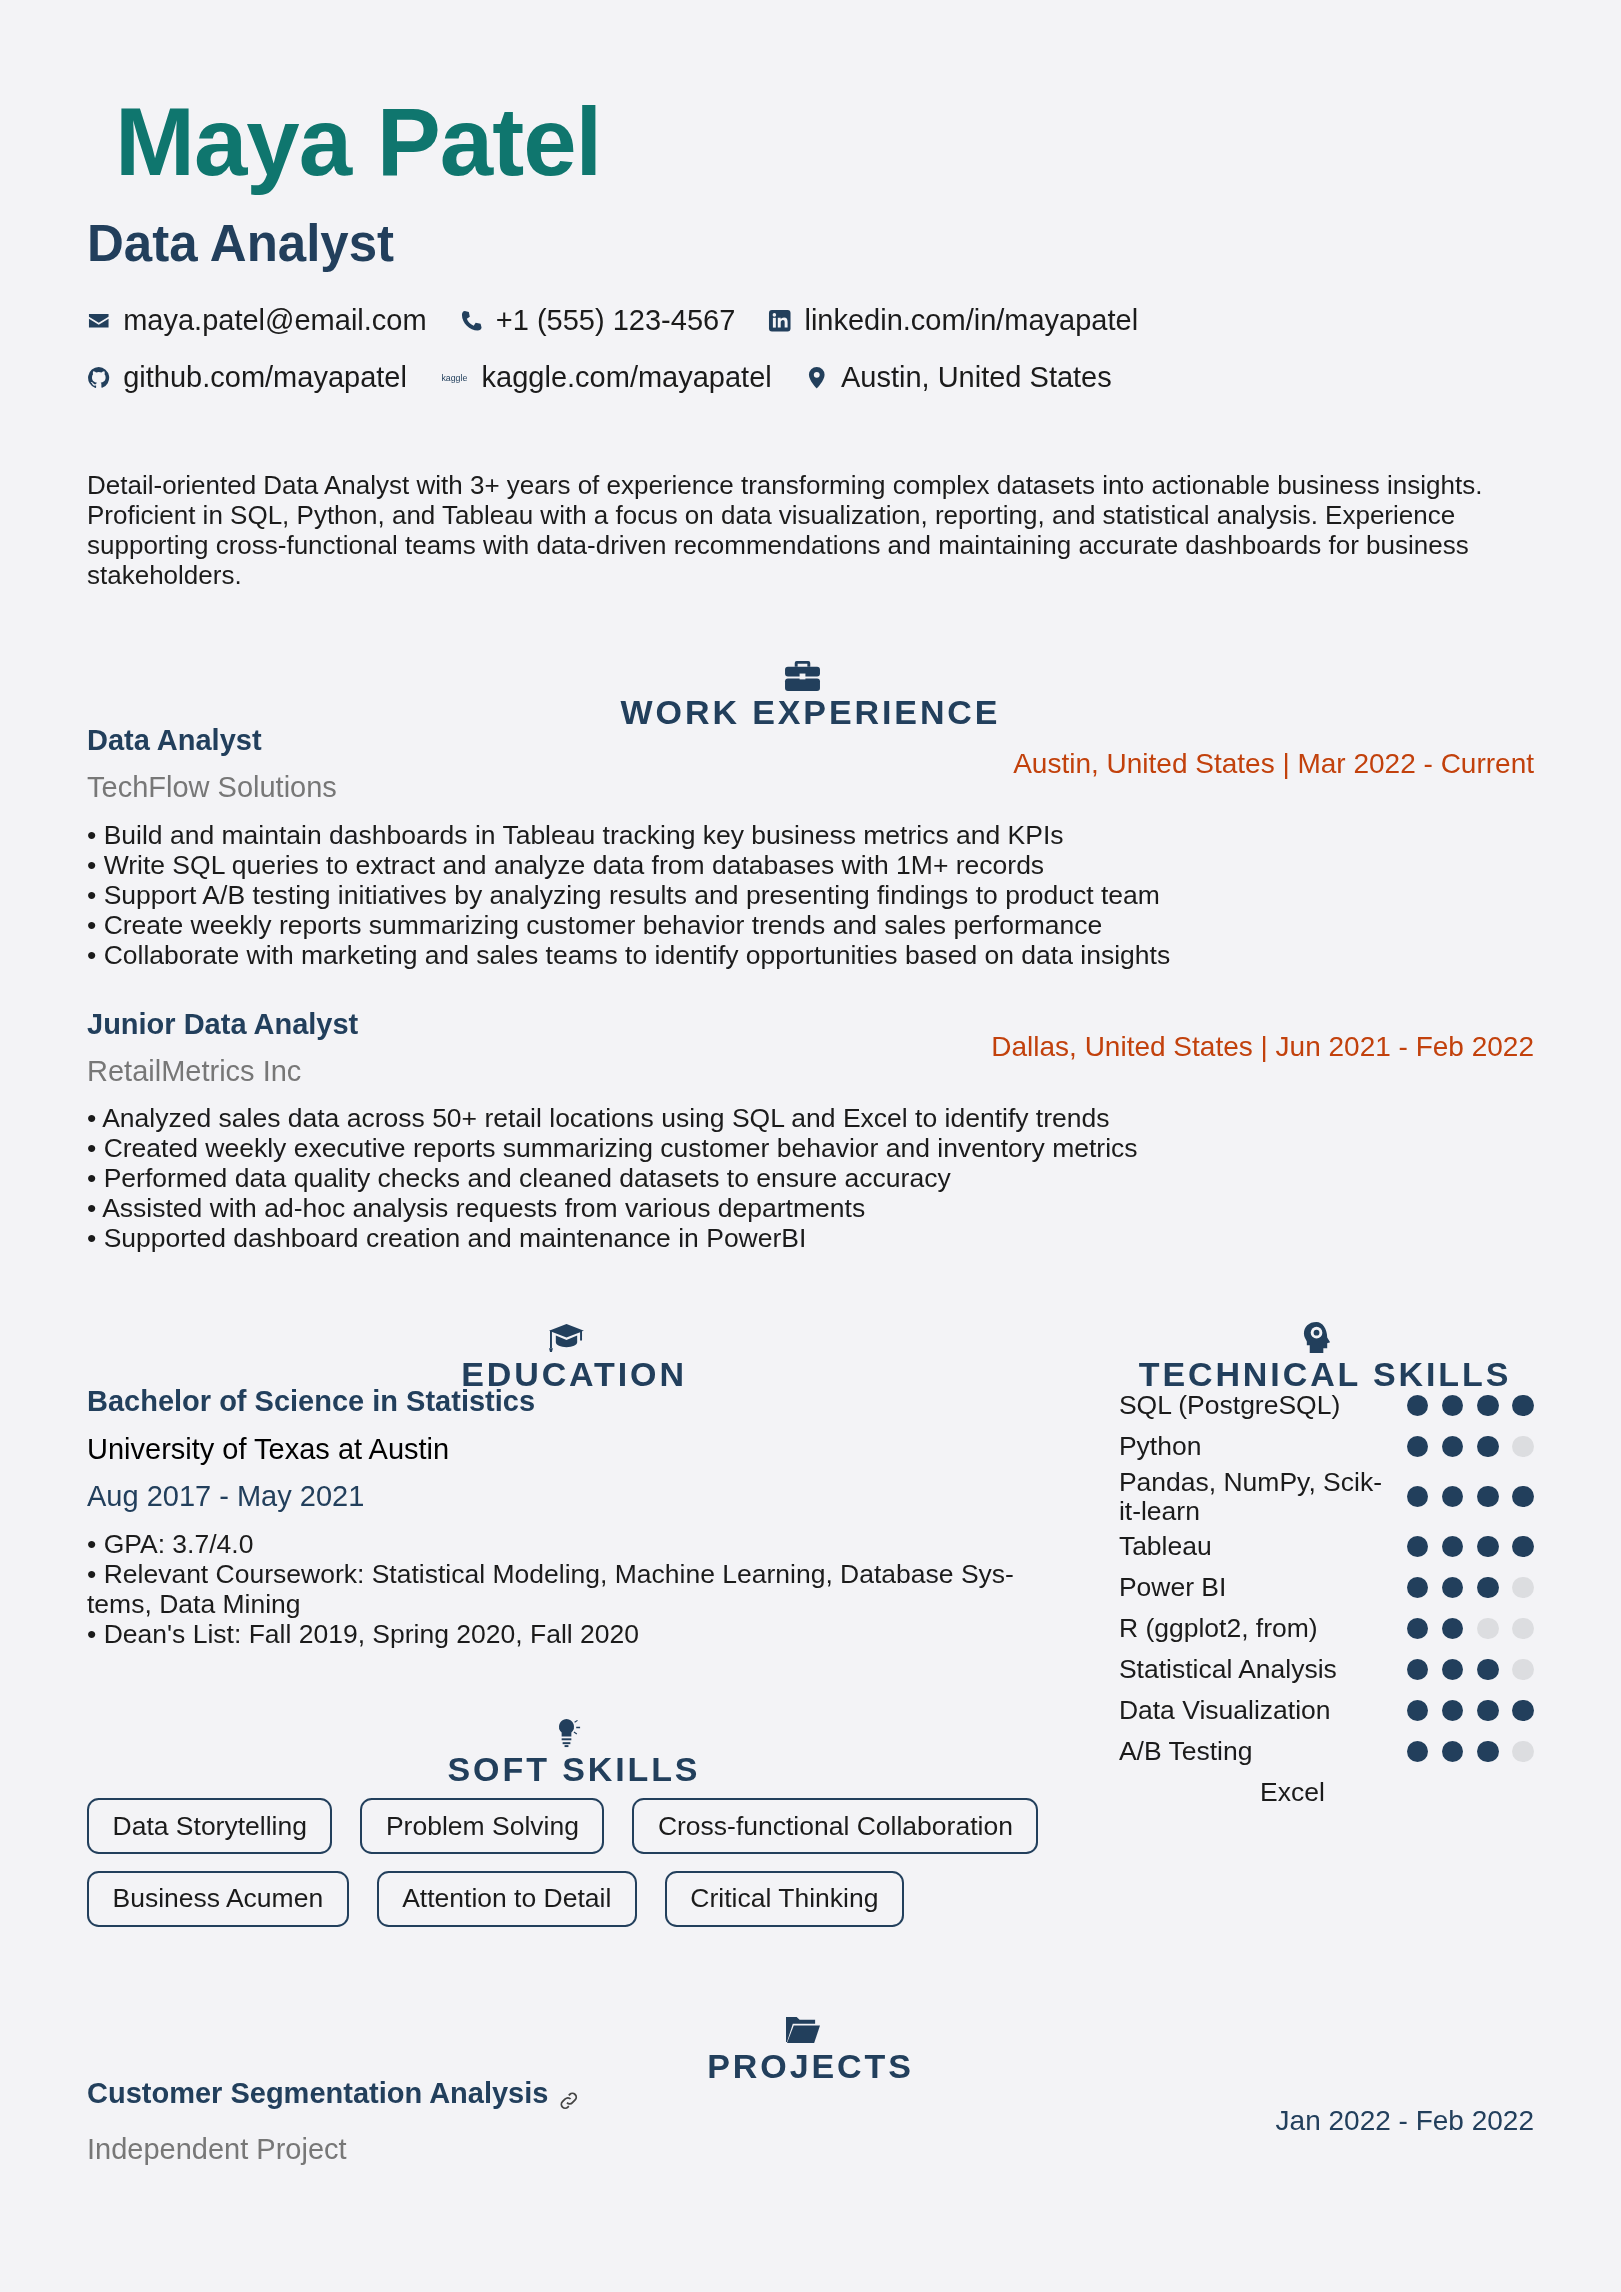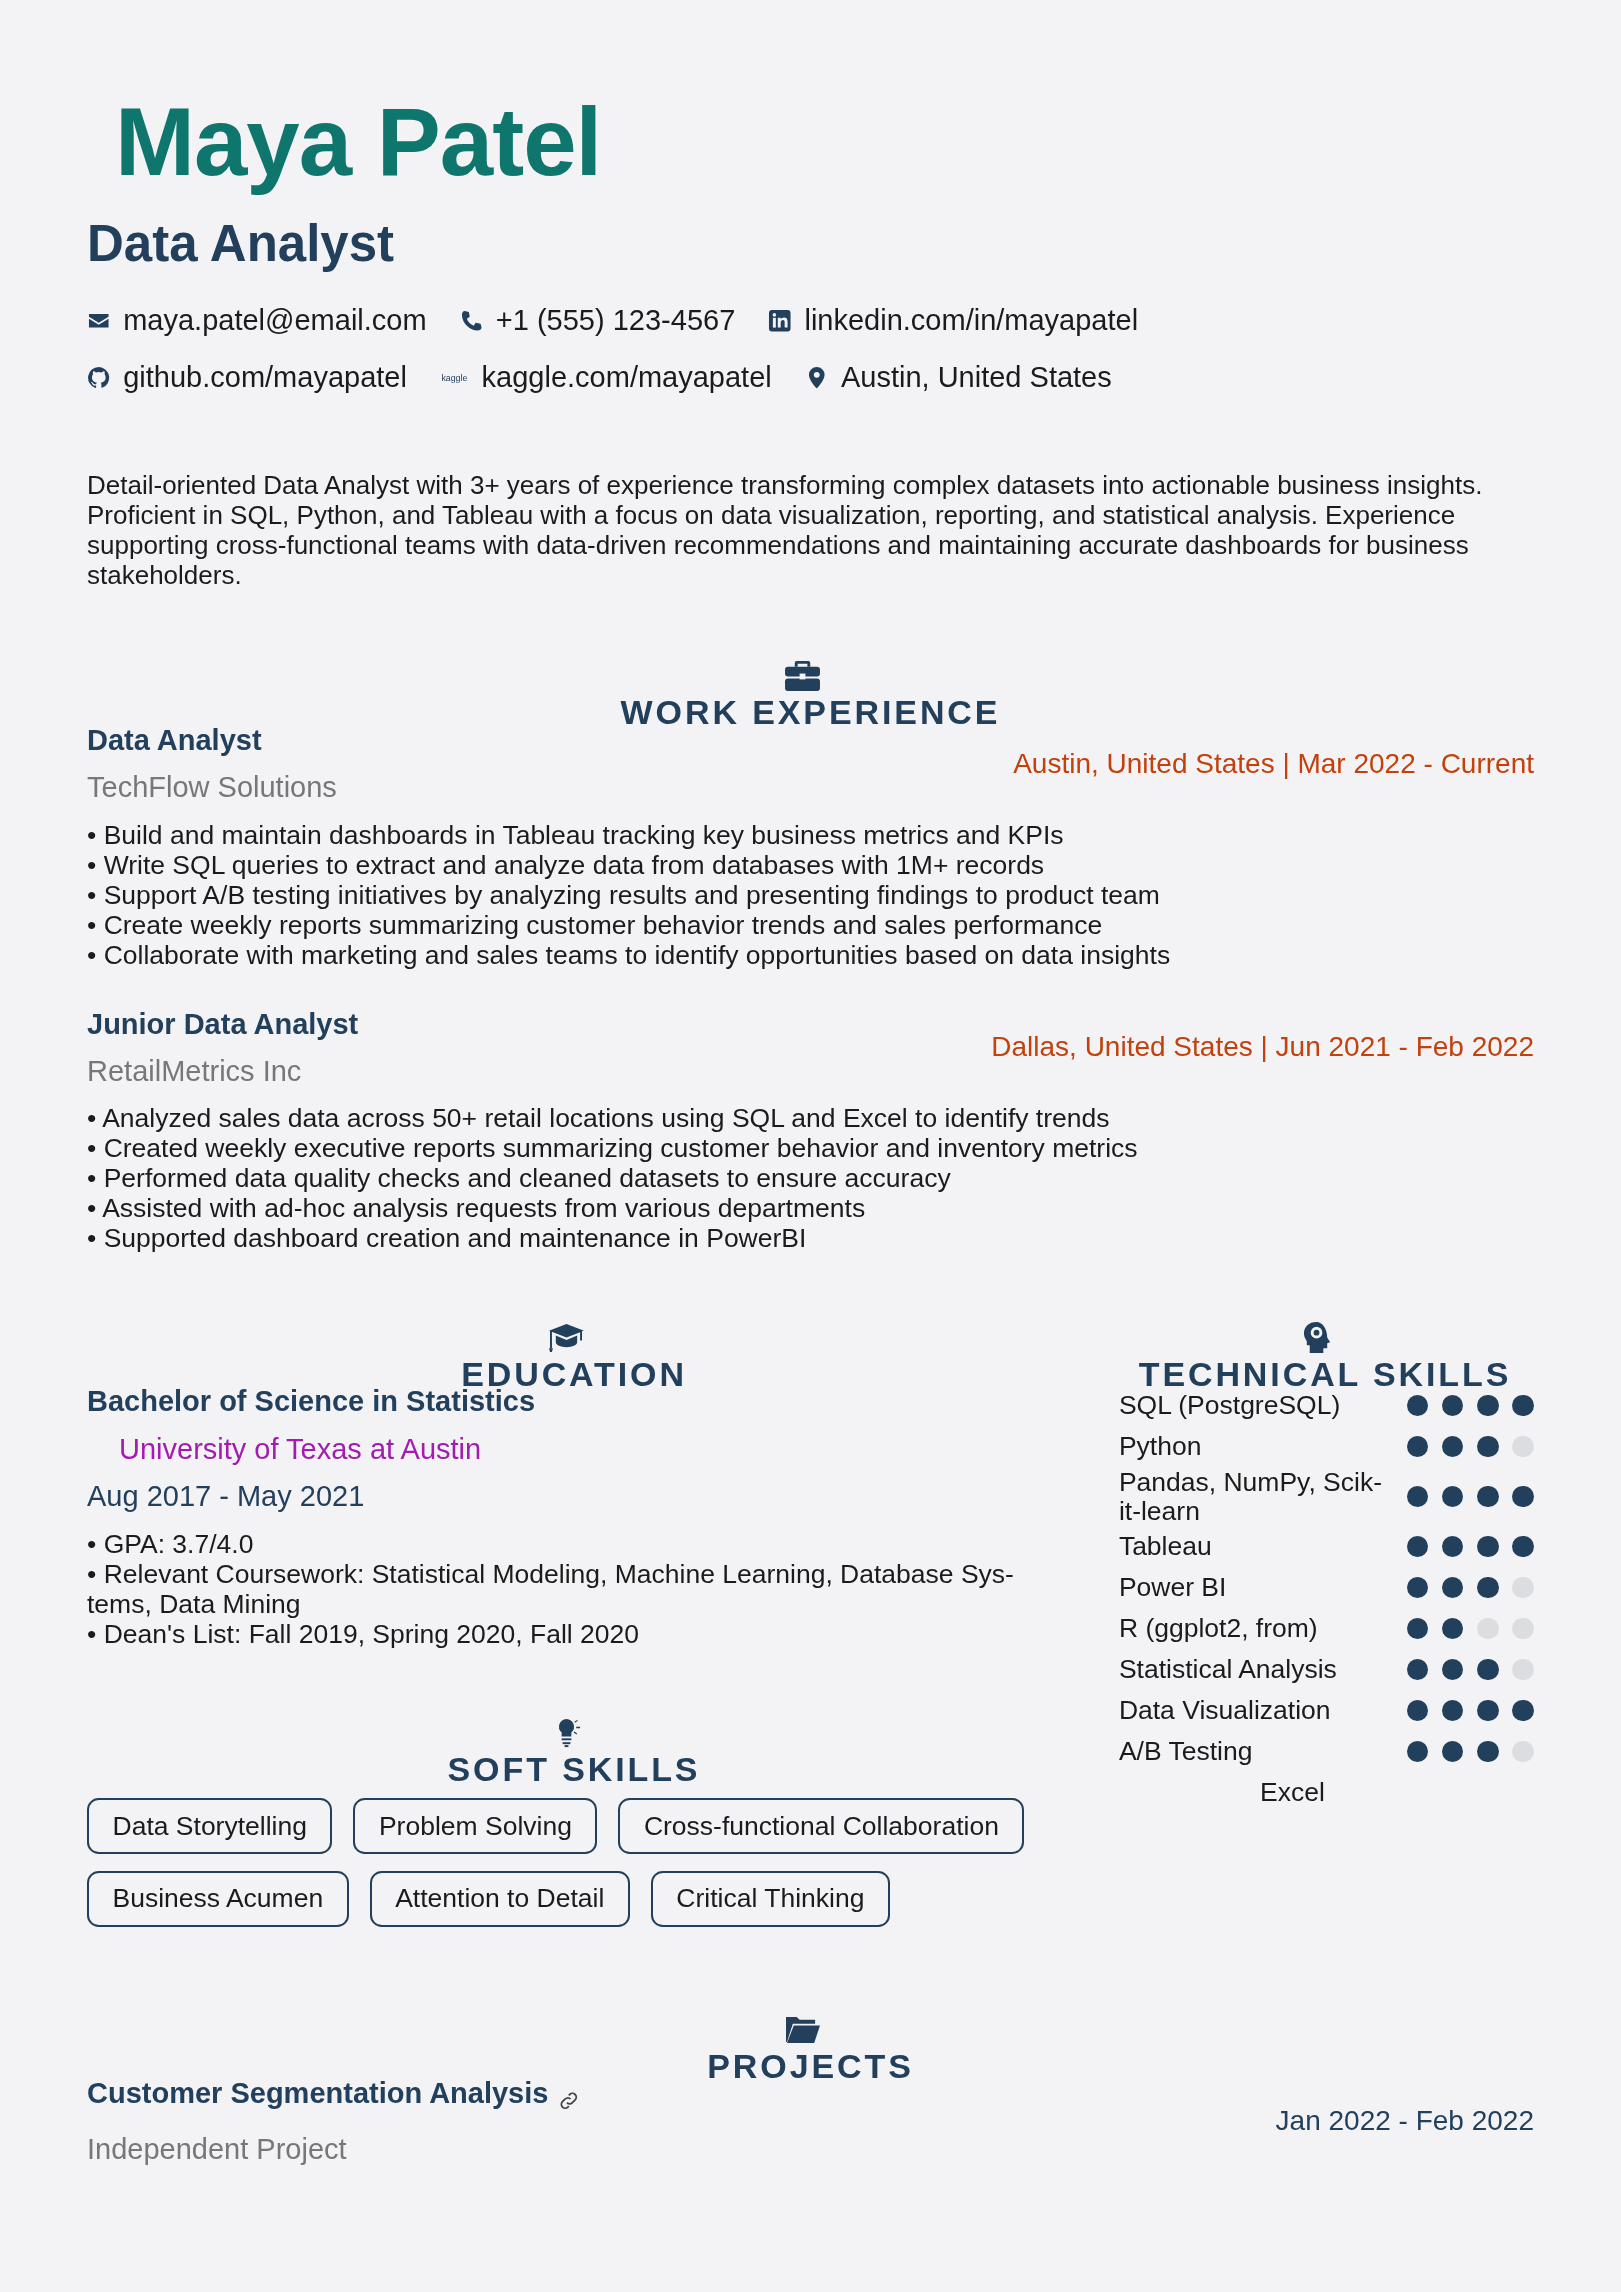--- a/index.html
+++ b/index.html
@@ -16,31 +16,31 @@
   .sec-head { position: absolute; display: flex; align-items: center; flex-direction: column; }
   .sec-head .sic { width: 37px; height: 35px; margin-right: 15.7px; display: inline-flex; align-items: center; justify-content: center; }
   .sec-head .sic svg { width: 37px; height: 33px; fill: #223f5c; }
   .sec-head .stitle { font-size: 34px; font-weight: 700; color: #223f5c; letter-spacing: 2.9px; white-space: nowrap; }
   .sec-head .sline { flex: 1; height: 2.9px; background: #223f5c; margin-left: 17.6px; }
   .job-title { position: absolute; left: 87px; font-size: 29px; font-weight: 700; color: #223f5c; }
   .company { position: absolute; left: 87px; font-size: 29px; color: #777777; }
   .job-meta { position: absolute; right: 87px; font-size: 28px; color: #c2410c; text-align: right; }
   .bullets { position: absolute; left: 87px; font-size: 26.5px; line-height: 30px; color: #1b1b1b; list-style: none; }
   .edu-degree { position: absolute; left: 87px; top: 1385px; font-size: 29px; font-weight: 700; color: #223f5c; }
-  .edu-school { position: absolute; left: 87px; top: 1433px; font-size: 29px; color: #a21caf; margin-left: 32px; }
+  .edu-school { position: absolute; left: 87px; top: 1433px; font-size: 29px; color: #000000; }
   .edu-dates { position: absolute; left: 87px; top: 1480px; font-size: 29px; color: #223f5c; }
   .edu-bullets { position: absolute; left: 87px; top: 1529px; width: 961px; font-size: 26.5px; line-height: 30px; list-style: none; }
   .skills { position: absolute; left: 1116px; top: 1385px; width: 418px; list-style: none; }
   .skill { display: flex; align-items: center; justify-content: flex-end; font-size: 26.5px; line-height: 29px; min-height: 41px; }
   .skill .sname { width: 274px; }
   .dots { display: flex; }
   .dot { width: 21.6px; height: 21.6px; border-radius: 50%; background: #223f5c; margin-left: 13.7px; }
   .dot.off { background: #dcdde0; }
   .tags { position: absolute; left: 87px; top: 1798px; width: 980px; display: flex; flex-wrap: wrap; }
-  .tag { height: 56px; padding: 0 23.5px; border: 2.5px solid #223f5c; border-radius: 11.8px; font-size: 26.5px; display: flex; align-items: center; margin-right: 21px; margin-bottom: 16.7px; color: #1b1b1b; }
+  .tag { height: 56px; padding: 0 23.5px; border: 2.5px solid #223f5c; border-radius: 11.8px; font-size: 26.5px; display: flex; align-items: center; margin-right: 28px; margin-bottom: 16.7px; color: #1b1b1b; }
   .proj-title { position: absolute; left: 87px; top: 2076px; font-size: 29px; font-weight: 700; color: #223f5c; display: flex; align-items: center; }
   .proj-title .link { margin-left: 9.8px; margin-top: 13.7px; width: 21.6px; height: 21.6px; }
   .proj-sub { position: absolute; left: 87px; top: 2133px; font-size: 29px; color: #777777; }
   .proj-date { position: absolute; right: 87px; top: 2105px; font-size: 28px; color: #223f5c; }
 </style>
 </head>
 <body>
 
 <div class="name">Maya Patel</div>
 <div class="title">Data Analyst</div>

